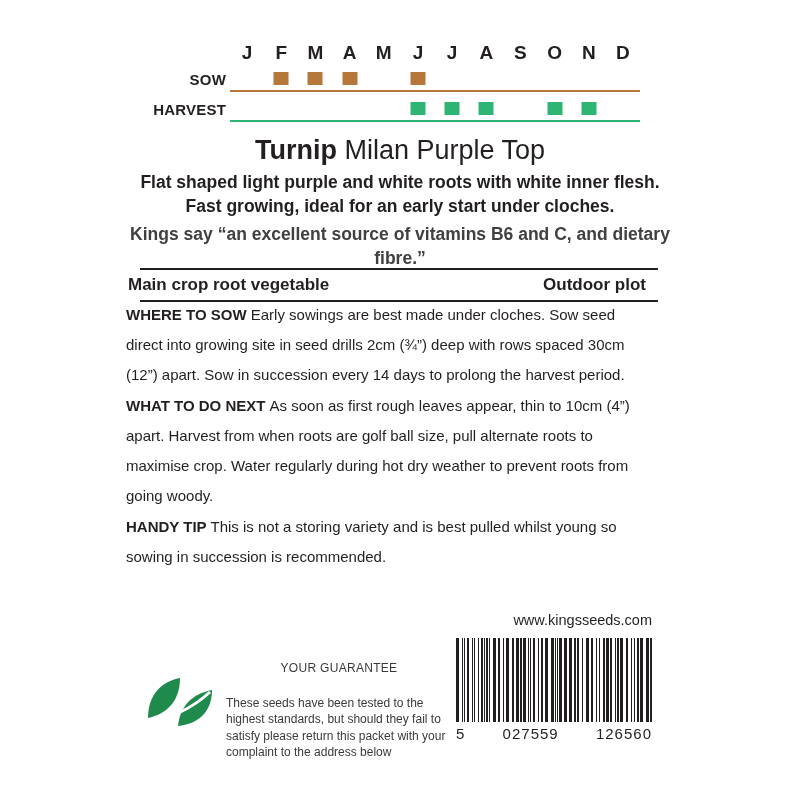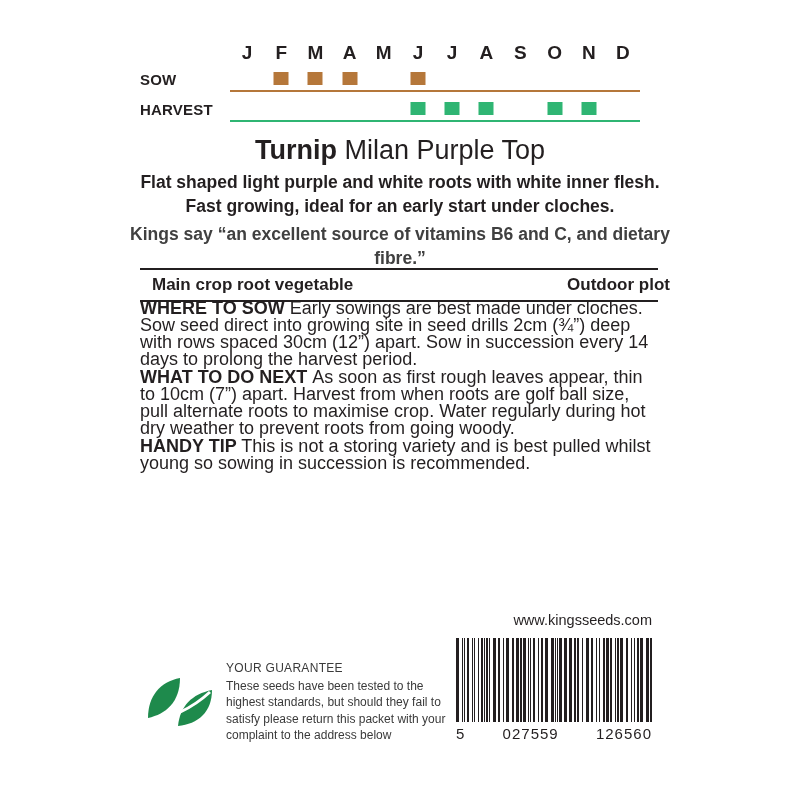--- a/index.html
+++ b/index.html
@@ -44,21 +44,21 @@
   .cal-row {
     position: relative;
     height: 26px;
     margin-top: 4px;
   }
   .cal-label {
     position: absolute;
     left: 0;
     top: 3px;
     width: 86px;
-    text-align: left;
+    text-align: right;
     font-size: 15px;
     font-weight: bold;
     color: #231f20;
     letter-spacing: .2px;
   }
   .cal-track {
     position: absolute;
     left: 90px;
     top: 0;
     width: 410px;
@@ -119,21 +119,21 @@
     font-size: 17.5px;
     line-height: 24px;
     font-weight: bold;
     color: #404040;
   }
 
   
   .croprow {
     position: absolute;
     top: 275px;
-    left: 152px;
+    left: 128px;
     width: 518px;
     display: flex;
     justify-content: space-between;
     font-size: 17px;
     font-weight: bold;
   }
 
   .divider {
     position: absolute;
     left: 140px;
@@ -141,24 +141,24 @@
     height: 1.5px;
     background: #231f20;
   }
   .divider.top { top: 268px; }
   .divider.bottom { top: 300px; }
 
   
   .body-copy {
     position: absolute;
     top: 300px;
-    left: 140px;
+    left: 126px;
     width: 520px;
-    font-size: 18px;
-    line-height: 17px;
+    font-size: 15px;
+    line-height: 30px;
   }
   .body-copy p { margin: 0 0 1px 0; }
   .body-copy .lead { font-weight: bold; }
 
   
   .footer-left {
     position: absolute;
     left: 140px;
     top: 612px;
     font-size: 14.5px;
@@ -185,21 +185,22 @@
     left: 226px;
     top: 660px;
     width: 226px;
     font-size: 12px;
     line-height: 16.5px;
     color: #3a3a3a;
   }
   .guarantee .g-title {
     font-size: 12px;
     letter-spacing: .3px;
-    margin-bottom: 1px;
+    margin-bottom: 18px;
+    text-align: center;
   }
 
   
   .barcode {
     position: absolute;
     right: 148px;
     top: 638px;
     width: 196px;
   }
   .bars {
@@ -327,21 +328,21 @@
 
   <div class="divider top"></div>
   <div class="croprow">
     <span>Main crop root vegetable</span>
     <span>Outdoor plot</span>
   </div>
   <div class="divider bottom"></div>
 
   <div class="body-copy">
       <p><span class="lead">WHERE TO SOW </span><span>Early sowings are best made under cloches. Sow seed direct into growing site in seed drills 2cm (¾”) deep with rows spaced 30cm (12”) apart. Sow in succession every 14 days to prolong the harvest period.</span></p>
-      <p><span class="lead">WHAT TO DO NEXT </span><span>As soon as first rough leaves appear, thin to 10cm (7”) apart. Harvest from when roots are golf ball size, pull alternate roots to maximise crop. Water regularly during hot dry weather to prevent roots from going woody.</span></p>
+      <p><span class="lead">WHAT TO DO NEXT </span><span>As soon as first rough leaves appear, thin to 10cm (4”) apart. Harvest from when roots are golf ball size, pull alternate roots to maximise crop. Water regularly during hot dry weather to prevent roots from going woody.</span></p>
       <p><span class="lead">HANDY TIP </span><span>This is not a storing variety and is best pulled whilst young so sowing in succession is recommended.</span></p>
     </div>
 
   <div class="footer-left">
   </div>
 
   <div class="website">www.kingsseeds.com</div>
 
   <div class="leaf-logo">
     <svg viewBox="0 0 78 68" width="78" height="68" aria-hidden="true">

